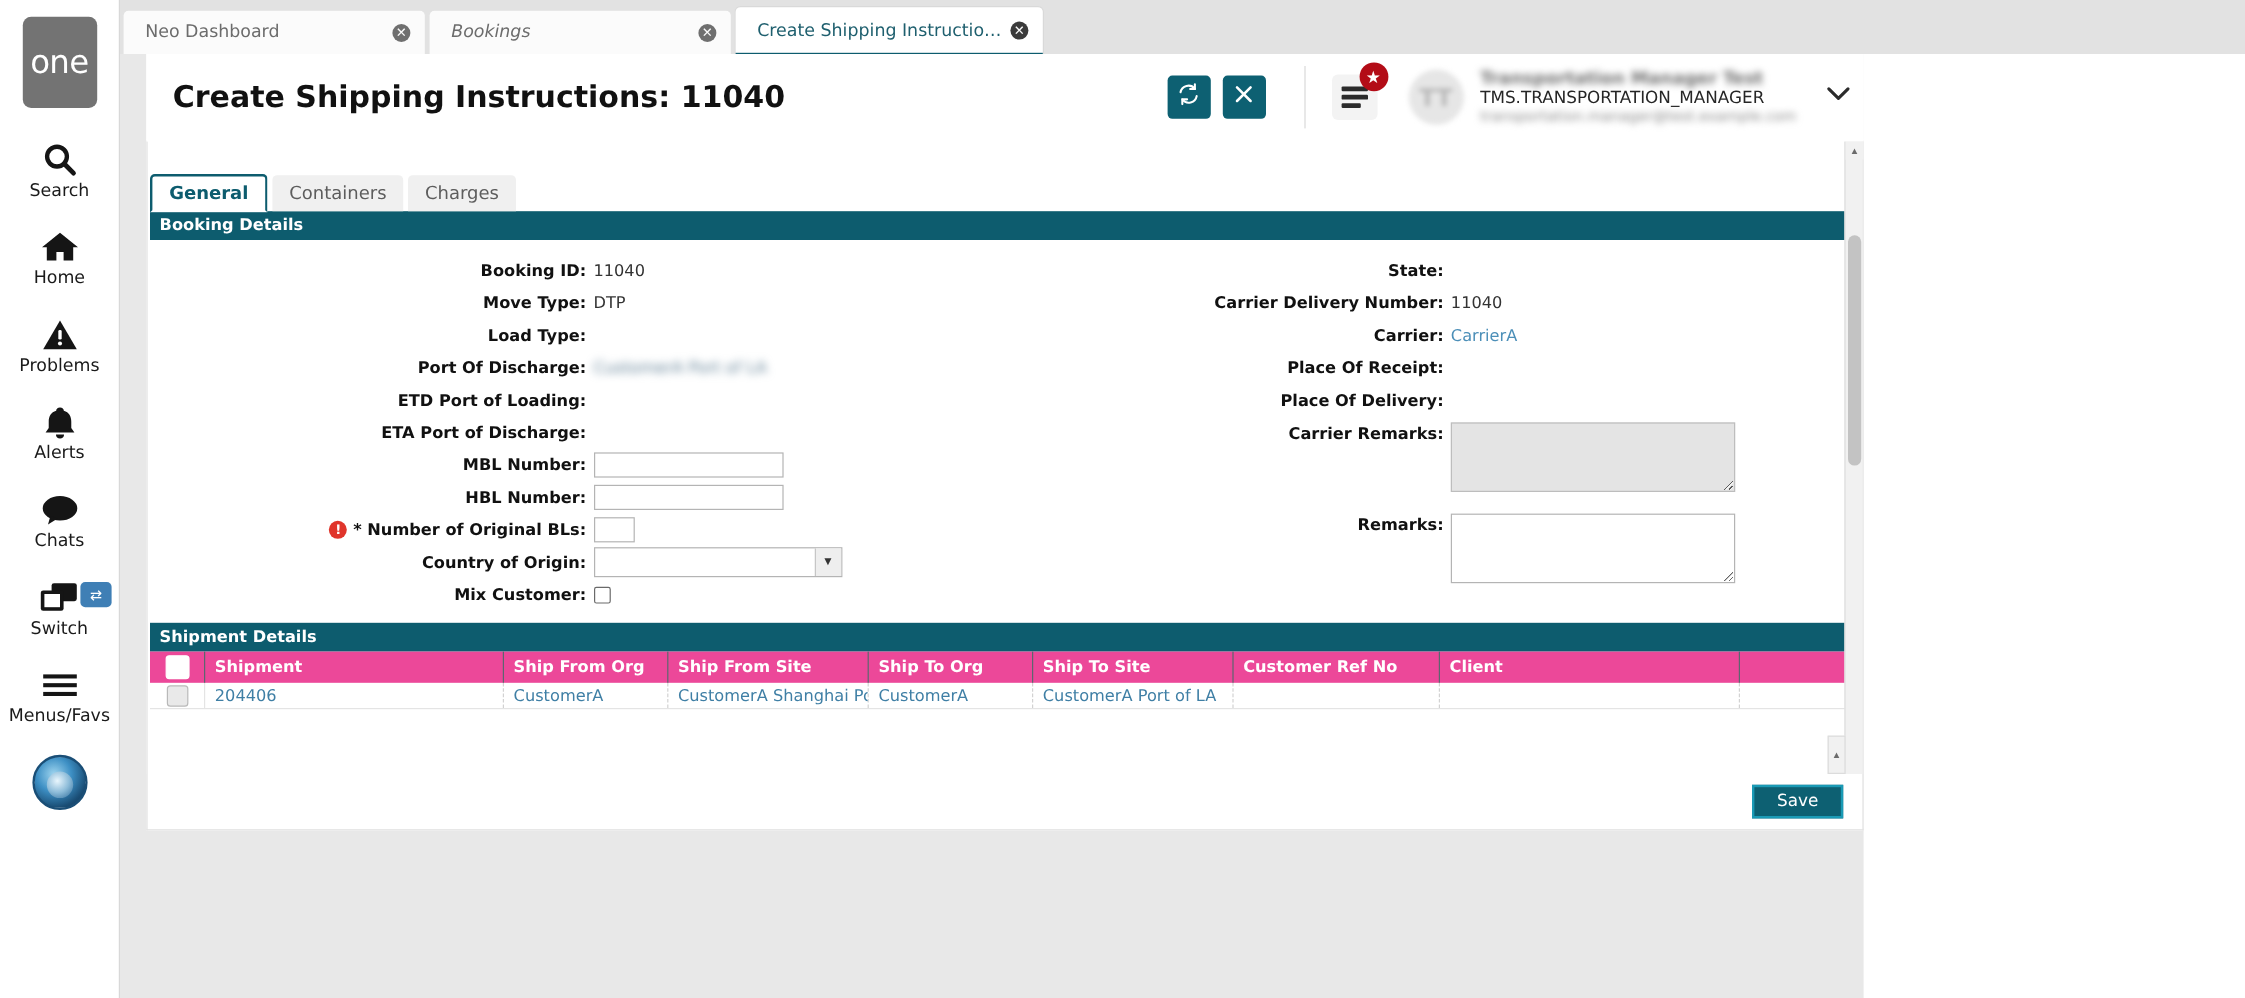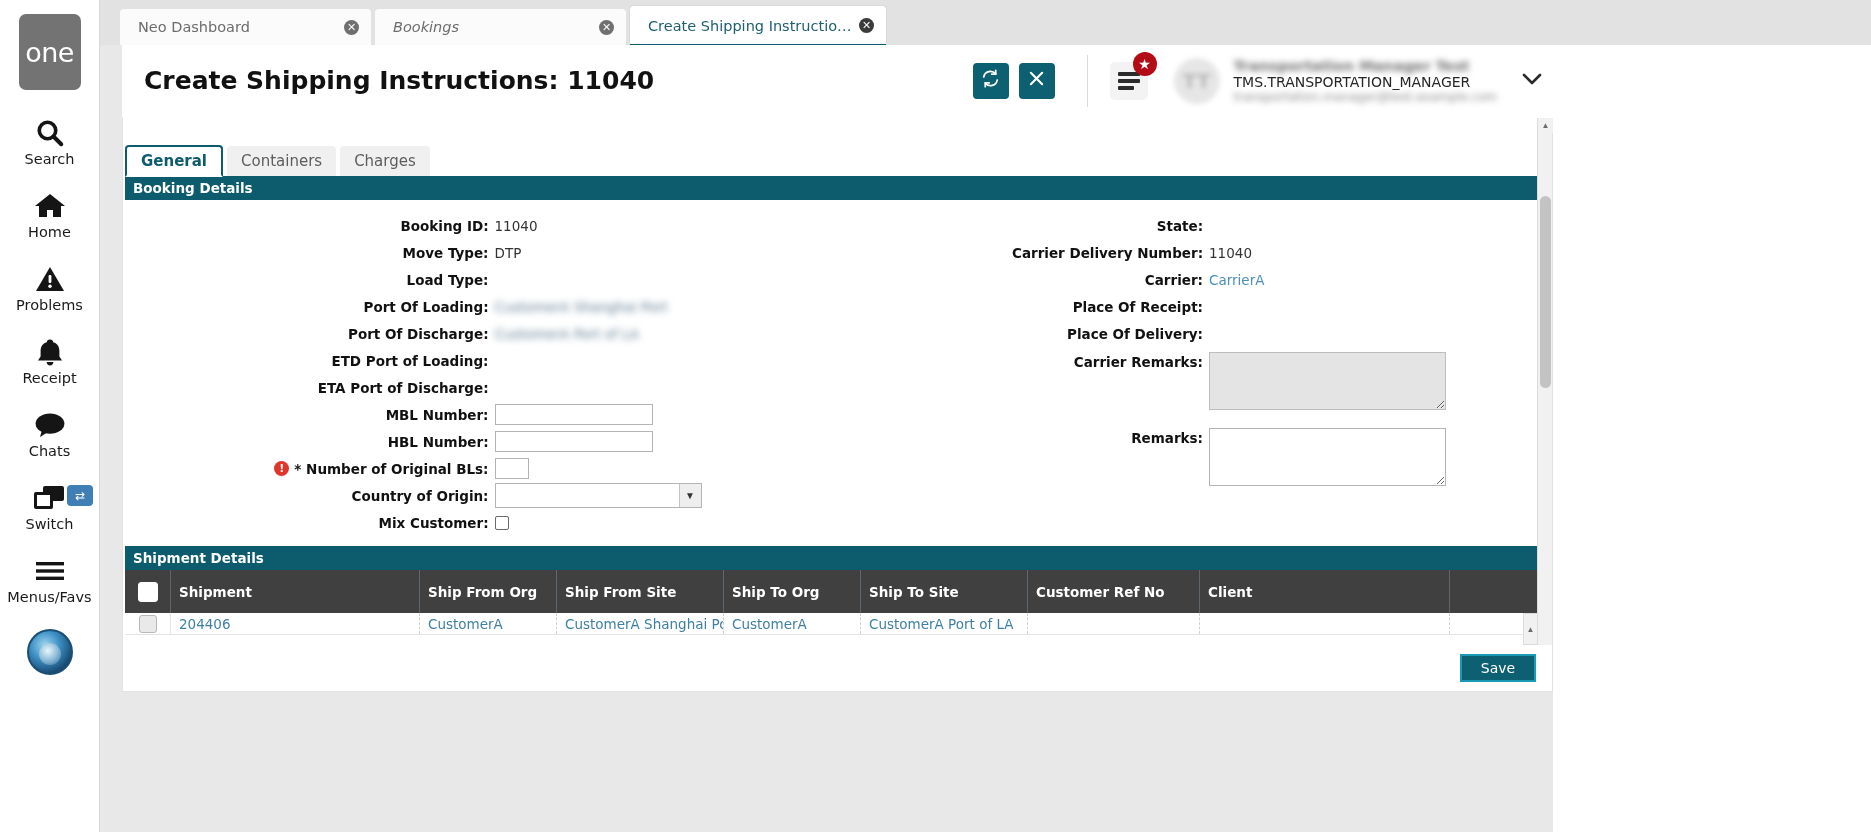--- a/index.html
+++ b/index.html
@@ -75,21 +75,21 @@
     width: 22px; height: 22px; border-radius: 50%;
     background: radial-gradient(circle at 40% 35%, #e9f6fd 0%, #8dbcd9 50%, #2b6a99 100%);
   }
 
   
   .tabstrip {
     position: absolute; left: 100px; top: 0;
     width: 1771px; height: 45px;
     background: #e2e2e2;
   }
-  .tabstrip-inner { position: relative; height: 45px; padding-left: 19px; display: flex; align-items: flex-end; }
+  .tabstrip-inner { position: relative; height: 45px; padding-left: 2px; display: flex; align-items: flex-end; }
   .ttab {
     height: 37px;
     background: #fbfbfb;
     border-radius: 5px 5px 0 0;
     display: flex; align-items: center;
     padding: 0 12px 0 18px;
     margin-right: 2px;
     cursor: pointer;
     position: relative;
     border: 1px solid #e2e2e2;
@@ -297,21 +297,21 @@
   }
   .tarea.readonly { background: #e4e4e4; border-color: #bdbdbd; }
 
   
   .frow.tall { align-items: flex-start; }
   .frow.tall .flabel { padding-top: 2px; }
 
   
   .table-wrap { margin: 0 2px; }
   .thead {
-    display: flex; background: #404040; height: 43px;
+    display: flex; background: #ec4899; height: 26px;
     color: #ffffff; font-size: 13.5px; font-weight: bold;
     font-family: "DejaVu Sans", sans-serif;
   }
   .th {
     display: flex; align-items: center;
     padding-left: 8px;
     border-right: 1px solid #5c666f;
     white-space: nowrap; overflow: hidden;
   }
   .th.cbcol { width: 46px; justify-content: center; padding-left: 0; }
@@ -435,21 +435,21 @@
       <span class="nav-label">Problems</span>
     </div>
 
     <div class="nav-item">
       <span class="nav-icon">
         <svg width="28" height="29" viewBox="0 0 28 29">
             <path d="M14 1.5 C16 1.5 17.2 2.8 17.2 4.3 C21.5 5.4 23.4 9 23.4 13.4 L23.4 18.6 L26 22.4 L2 22.4 L4.6 18.6 L4.6 13.4 C4.6 9 6.5 5.4 10.8 4.3 C10.8 2.8 12 1.5 14 1.5 Z" fill="#151515"></path>
             <path d="M10.6 24 C10.6 26 12.1 27.4 14 27.4 C15.9 27.4 17.4 26 17.4 24 Z" fill="#151515"></path>
           </svg>
       </span>
-      <span class="nav-label">Receipt</span>
+      <span class="nav-label">Alerts</span>
     </div>
 
     <div class="nav-item">
       <span class="nav-icon">
         <svg width="32" height="26" viewBox="0 0 32 26">
             <ellipse cx="16" cy="11.6" rx="14.4" ry="10.2" fill="#151515"></ellipse>
             <path d="M8 18 L6 25 L14 20 Z" fill="#151515"></path>
           </svg>
       </span>
       <span class="nav-label">Chats</span>
@@ -581,24 +581,20 @@
         <div class="frow">
           <span class="flabel">Move Type:</span>
           <span class="fvalue">DTP</span>
         </div>
 
         <div class="frow">
           <span class="flabel">Load Type:</span>
           <span class="fvalue"></span>
         </div>
 
-        <div class="frow">
-          <span class="flabel">Port Of Loading:</span>
-          <span class="fvalue blur">CustomerA Shanghai Port</span>
-        </div>
 
         <div class="frow">
           <span class="flabel">Port Of Discharge:</span>
           <span class="fvalue blur">CustomerA Port of LA</span>
         </div>
 
         <div class="frow">
           <span class="flabel">ETD Port of Loading:</span>
           <span class="fvalue"></span>
         </div>

